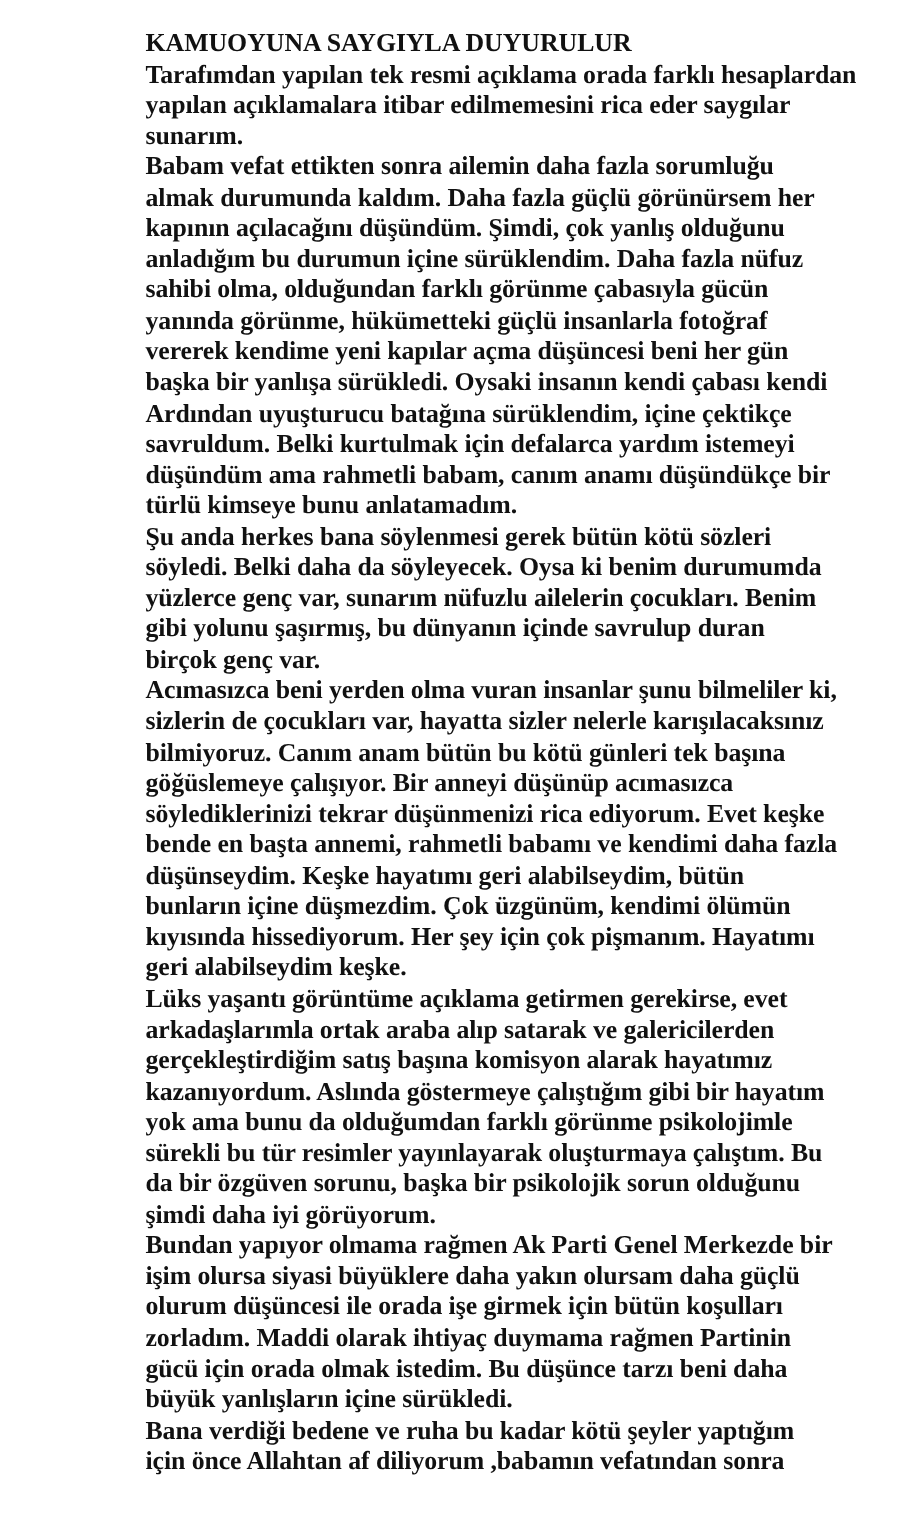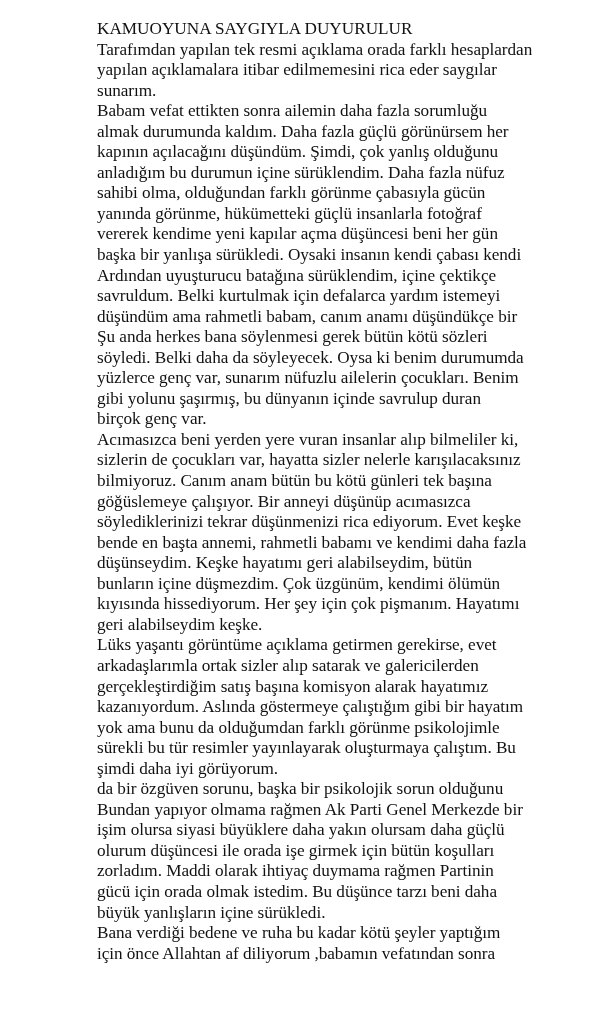--- a/index.html
+++ b/index.html
@@ -21,20 +21,21 @@
     font-family: "Liberation Serif", "DejaVu Serif", serif;
     font-size: 17.2px;
     line-height: 20.55px;
     color: #111111;
     letter-spacing: -0.05px;
   }
   .line {
     display: block;
     white-space: nowrap;
     height: 20.55px;
+    font-weight: bold;
   }
   .title {
     letter-spacing: 0;
   }
 </style>
 </head>
 <body>
 
 <div class="doc">
   <span class="line title">KAMUOYUNA SAYGIYLA DUYURULUR</span>
@@ -51,49 +52,50 @@
         <span class="line">anladığım bu durumun içine sürüklendim. Daha fazla nüfuz</span>
         <span class="line">sahibi olma, olduğundan farklı görünme çabasıyla gücün</span>
         <span class="line">yanında görünme, hükümetteki güçlü insanlarla fotoğraf</span>
         <span class="line">vererek kendime yeni kapılar açma düşüncesi beni her gün</span>
         <span class="line">başka bir yanlışa sürükledi. Oysaki insanın kendi çabası kendi</span>
       </div>
       <div class="para">
         <span class="line">Ardından uyuşturucu batağına sürüklendim, içine çektikçe</span>
         <span class="line">savruldum. Belki kurtulmak için defalarca yardım istemeyi</span>
         <span class="line">düşündüm ama rahmetli babam, canım anamı düşündükçe bir</span>
+        <span class="line">türlü kimseye bunu anlatamadım.</span>
       </div>
       <div class="para">
         <span class="line">Şu anda herkes bana söylenmesi gerek bütün kötü sözleri</span>
         <span class="line">söyledi. Belki daha da söyleyecek. Oysa ki benim durumumda</span>
         <span class="line">yüzlerce genç var, sunarım nüfuzlu ailelerin çocukları. Benim</span>
         <span class="line">gibi yolunu şaşırmış, bu dünyanın içinde savrulup duran</span>
         <span class="line">birçok genç var.</span>
       </div>
       <div class="para">
-        <span class="line">Acımasızca beni yerden yere vuran insanlar alıp bilmeliler ki,</span>
+        <span class="line">Acımasızca beni yerden olma vuran insanlar şunu bilmeliler ki,</span>
         <span class="line">sizlerin de çocukları var, hayatta sizler nelerle karışılacaksınız</span>
         <span class="line">bilmiyoruz. Canım anam bütün bu kötü günleri tek başına</span>
         <span class="line">göğüslemeye çalışıyor. Bir anneyi düşünüp acımasızca</span>
         <span class="line">söylediklerinizi tekrar düşünmenizi rica ediyorum. Evet keşke</span>
         <span class="line">bende en başta annemi, rahmetli babamı ve kendimi daha fazla</span>
         <span class="line">düşünseydim. Keşke hayatımı geri alabilseydim, bütün</span>
         <span class="line">bunların içine düşmezdim. Çok üzgünüm, kendimi ölümün</span>
         <span class="line">kıyısında hissediyorum. Her şey için çok pişmanım. Hayatımı</span>
         <span class="line">geri alabilseydim keşke.</span>
       </div>
       <div class="para">
         <span class="line">Lüks yaşantı görüntüme açıklama getirmen gerekirse, evet</span>
-        <span class="line">arkadaşlarımla ortak sizler alıp satarak ve galericilerden</span>
+        <span class="line">arkadaşlarımla ortak araba alıp satarak ve galericilerden</span>
         <span class="line">gerçekleştirdiğim satış başına komisyon alarak hayatımız</span>
         <span class="line">kazanıyordum. Aslında göstermeye çalıştığım gibi bir hayatım</span>
         <span class="line">yok ama bunu da olduğumdan farklı görünme psikolojimle</span>
         <span class="line">sürekli bu tür resimler yayınlayarak oluşturmaya çalıştım. Bu</span>
+        <span class="line">da bir özgüven sorunu, başka bir psikolojik sorun olduğunu</span>
         <span class="line">şimdi daha iyi görüyorum.</span>
-        <span class="line">da bir özgüven sorunu, başka bir psikolojik sorun olduğunu</span>
       </div>
       <div class="para">
         <span class="line">Bundan yapıyor olmama rağmen Ak Parti Genel Merkezde bir</span>
         <span class="line">işim olursa siyasi büyüklere daha yakın olursam daha güçlü</span>
         <span class="line">olurum düşüncesi ile orada işe girmek için bütün koşulları</span>
         <span class="line">zorladım. Maddi olarak ihtiyaç duymama rağmen Partinin</span>
         <span class="line">gücü için orada olmak istedim. Bu düşünce tarzı beni daha</span>
         <span class="line">büyük yanlışların içine sürükledi.</span>
       </div>
       <div class="para">

